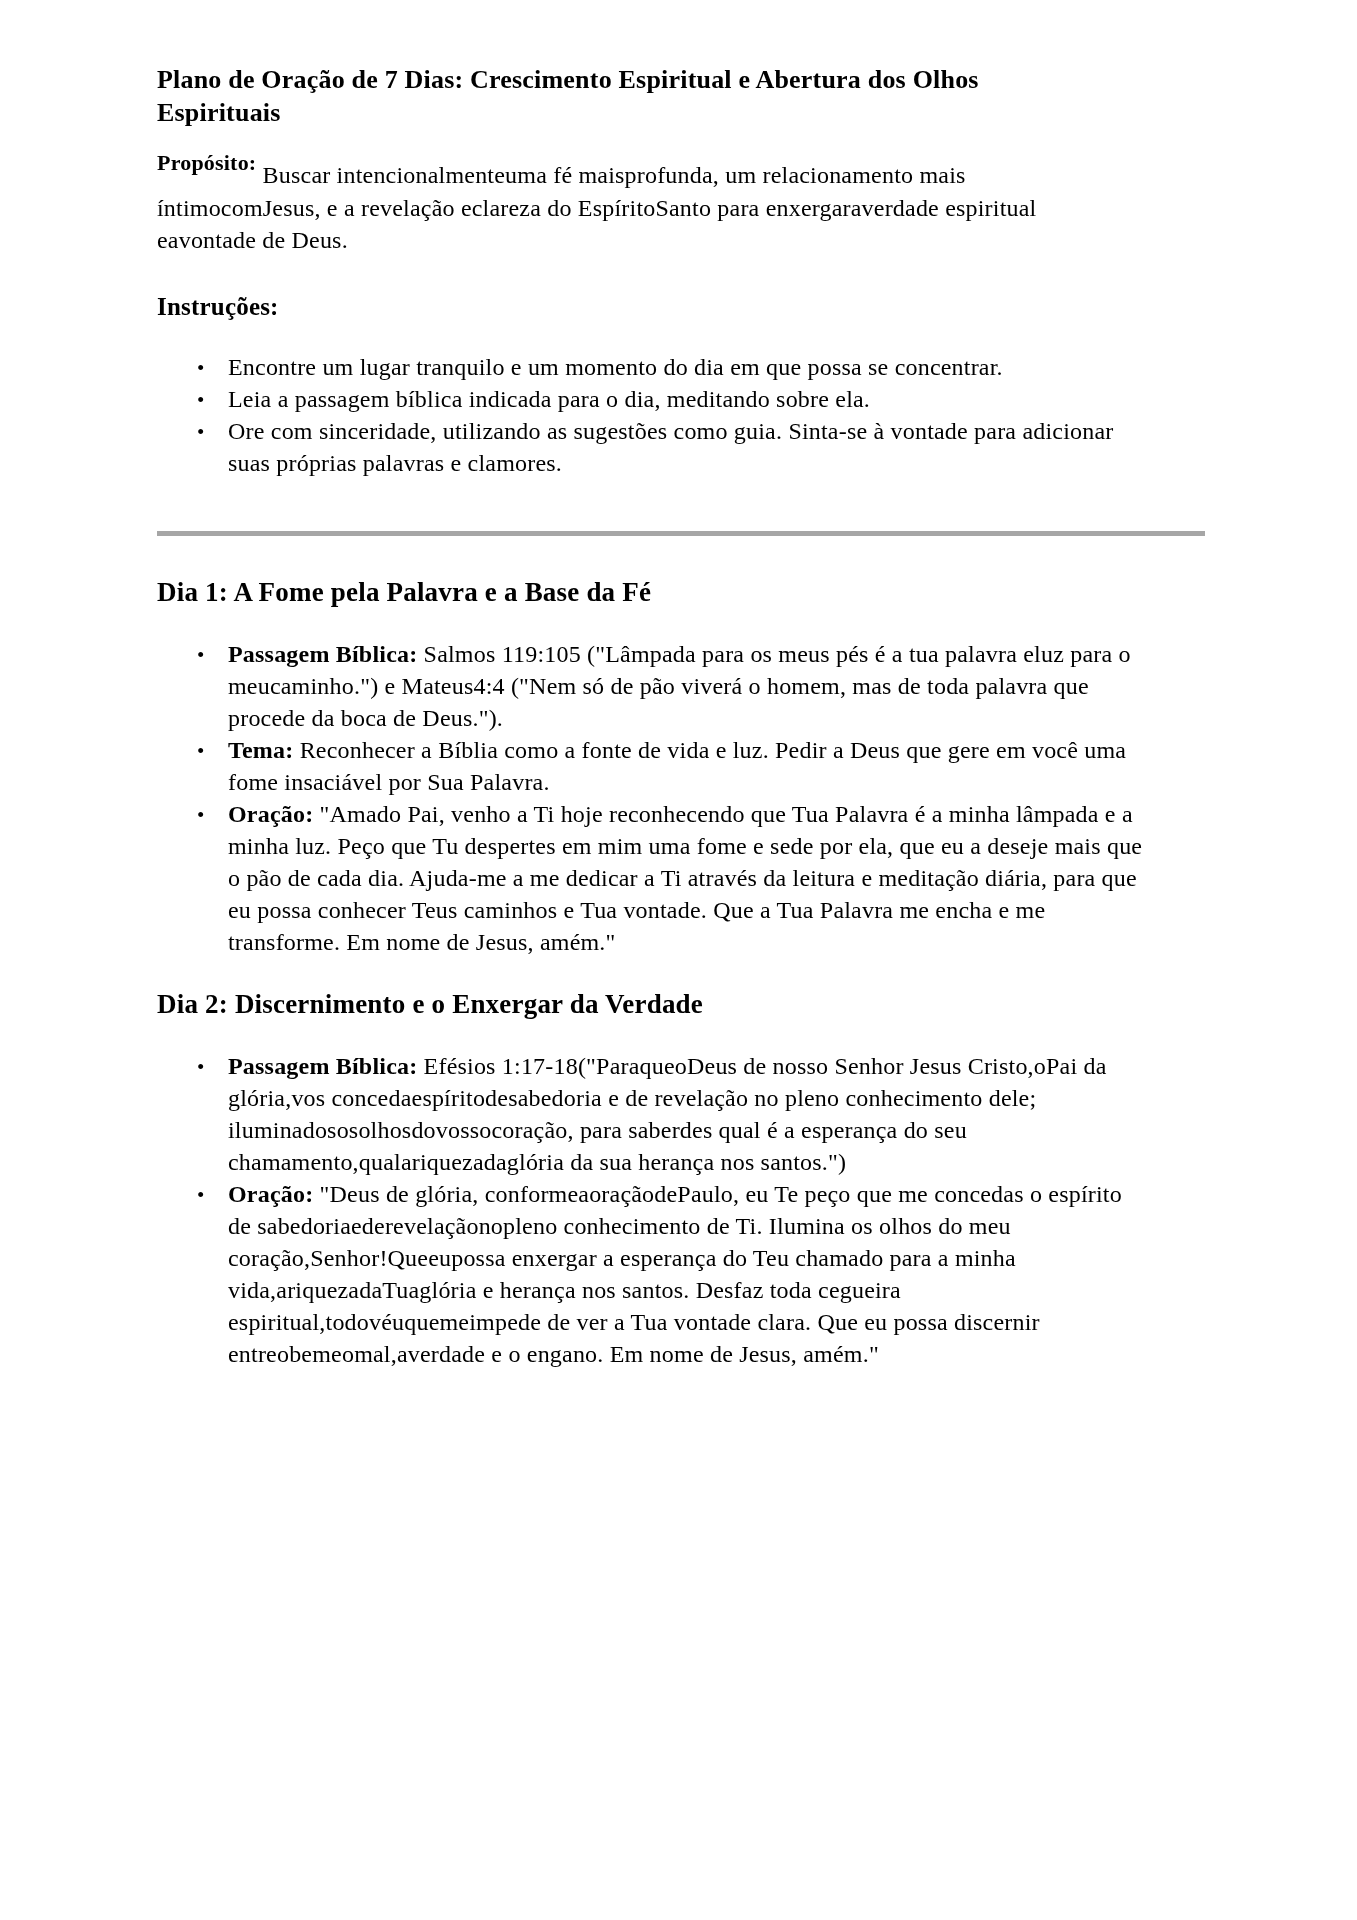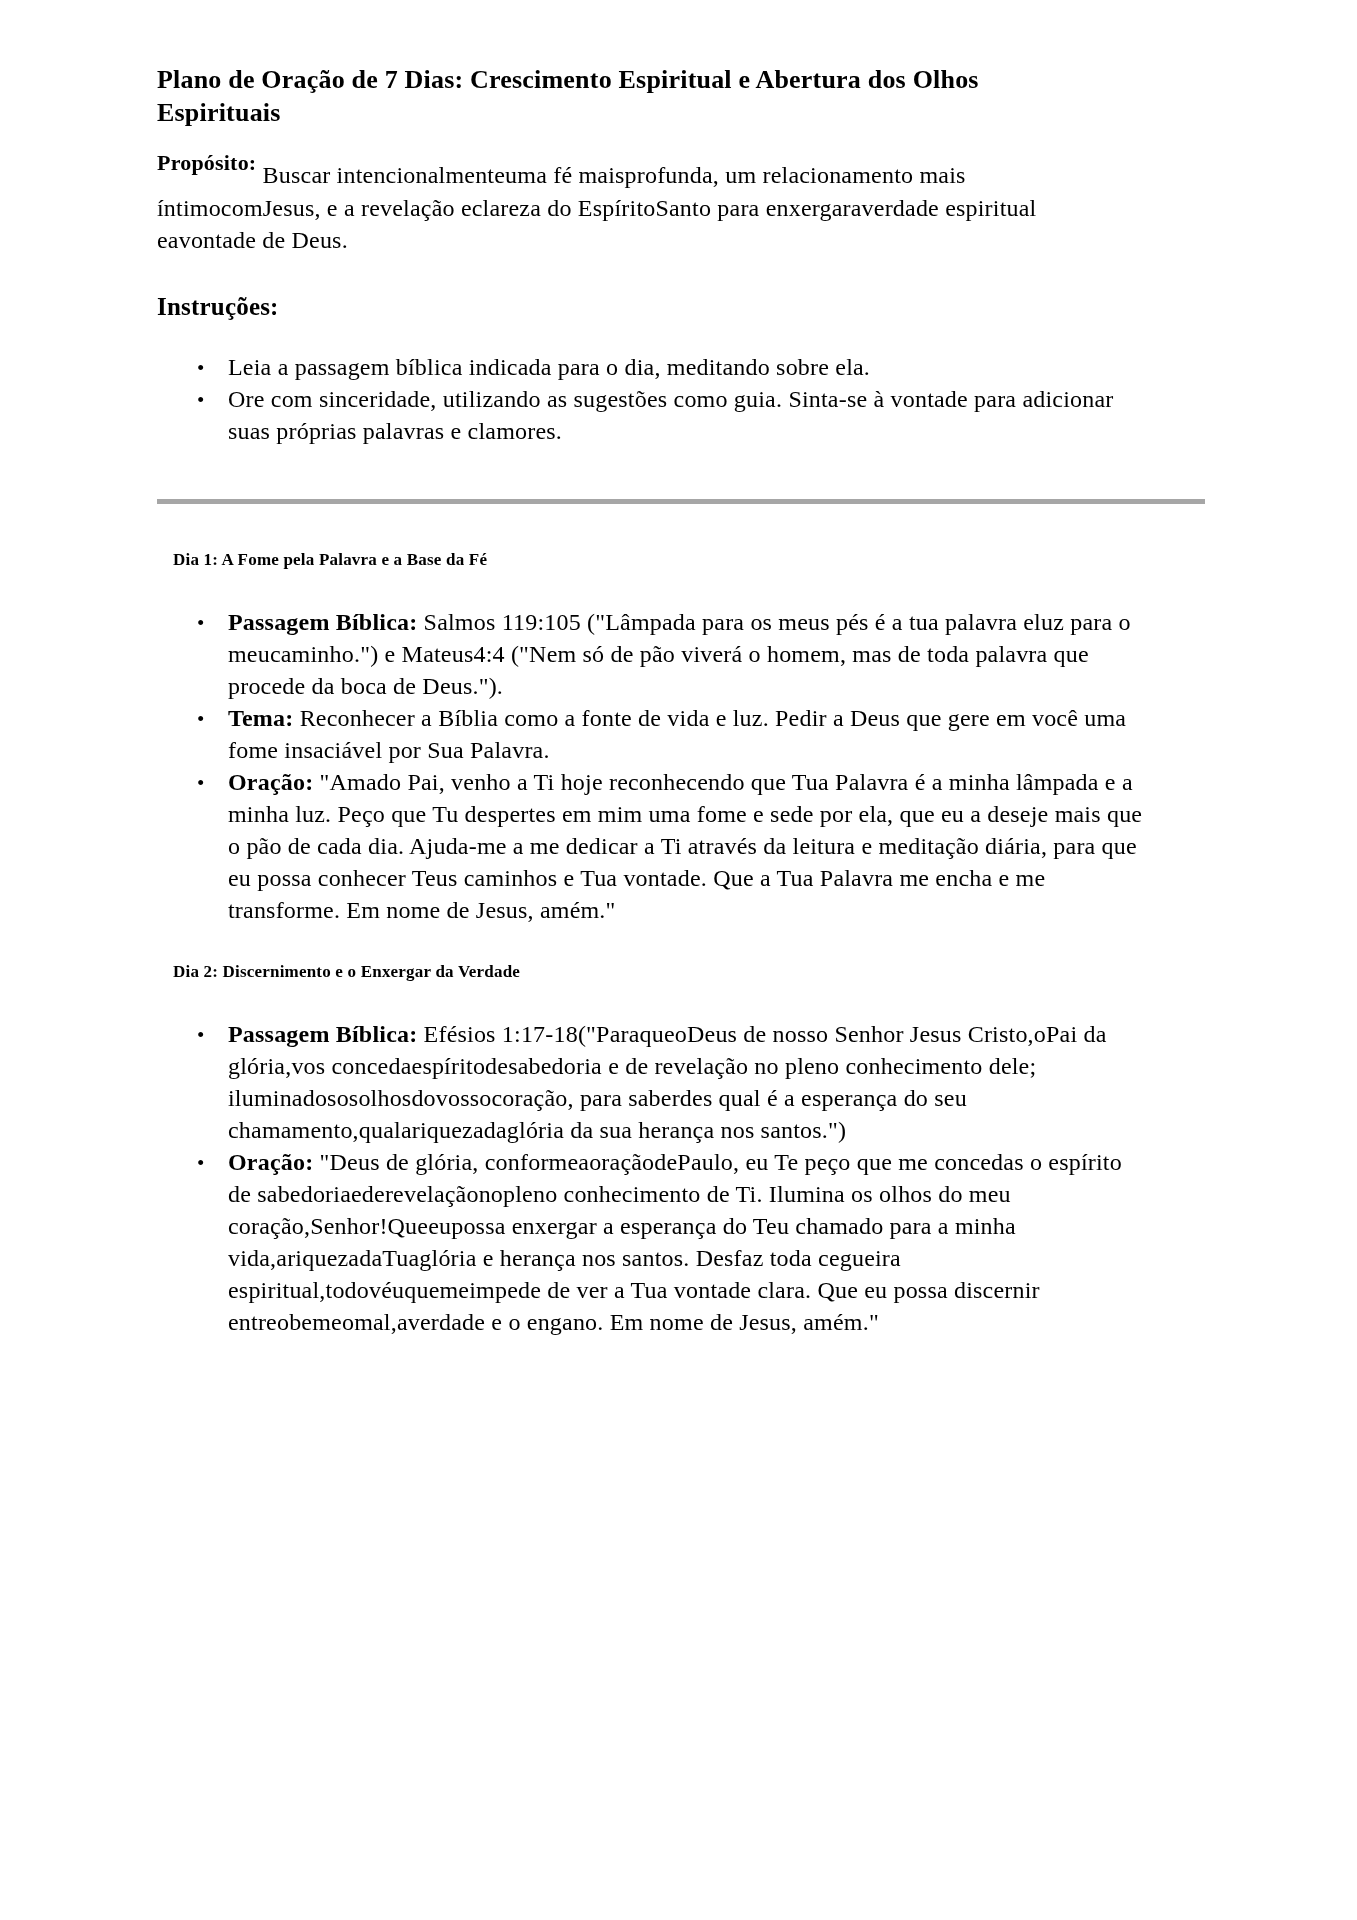--- a/index.html
+++ b/index.html
@@ -63,24 +63,24 @@
     font-size: 21px;
   }
   .section-divider {
     border: none;
     height: 5px;
     background: #a6a6a6;
     margin: 52px 0 0 0;
     width: 100%;
   }
   .day-heading {
-    font-size: 17px;
+    font-size: 27px;
     line-height: 32px;
     font-weight: bold;
-    margin: 40px 0 0 16px;
+    margin: 40px 0 0 0;
   }
   .day-heading.second {
     margin-top: 30px;
   }
   .day-list {
     margin-top: 30px;
   }
   .item-label {
     font-weight: bold;
   }
@@ -90,20 +90,21 @@
 
 <div class="page">
 
   <h1 class="doc-title">Plano de Oração de 7 Dias: Crescimento Espiritual e Abertura dos Olhos Espirituais</h1>
 
   <p class="purpose-para"><span class="lead-inline">Propósito:</span> <span>Buscar intencionalmenteuma fé maisprofunda, um relacionamento mais íntimocomJesus, e a revelação eclareza do EspíritoSanto para enxergaraverdade espiritual eavontade de Deus.</span></p>
 
   <h2 class="sub-heading">Instruções:</h2>
 
   <ul class="doc-list">
+    <li><span>Encontre um lugar tranquilo e um momento do dia em que possa se concentrar.</span></li>
     <li><span>Leia a passagem bíblica indicada para o dia, meditando sobre ela.</span></li>
     <li><span>Ore com sinceridade, utilizando as sugestões como guia. Sinta-se à vontade para adicionar suas próprias palavras e clamores.</span></li>
   </ul>
 
   <hr class="section-divider" style="background: rgb(166, 166, 166);">
 
   <h3 class="day-heading">Dia 1: A Fome pela Palavra e a Base da Fé</h3>
 
   <ul class="doc-list day-list">
     <li><span class="item-label">Passagem Bíblica:</span> <span>Salmos 119:105 ("Lâmpada para os meus pés é a tua palavra eluz para o meucaminho.") e Mateus4:4 ("Nem só de pão viverá o homem, mas de toda palavra que procede da boca de Deus.").</span></li>

